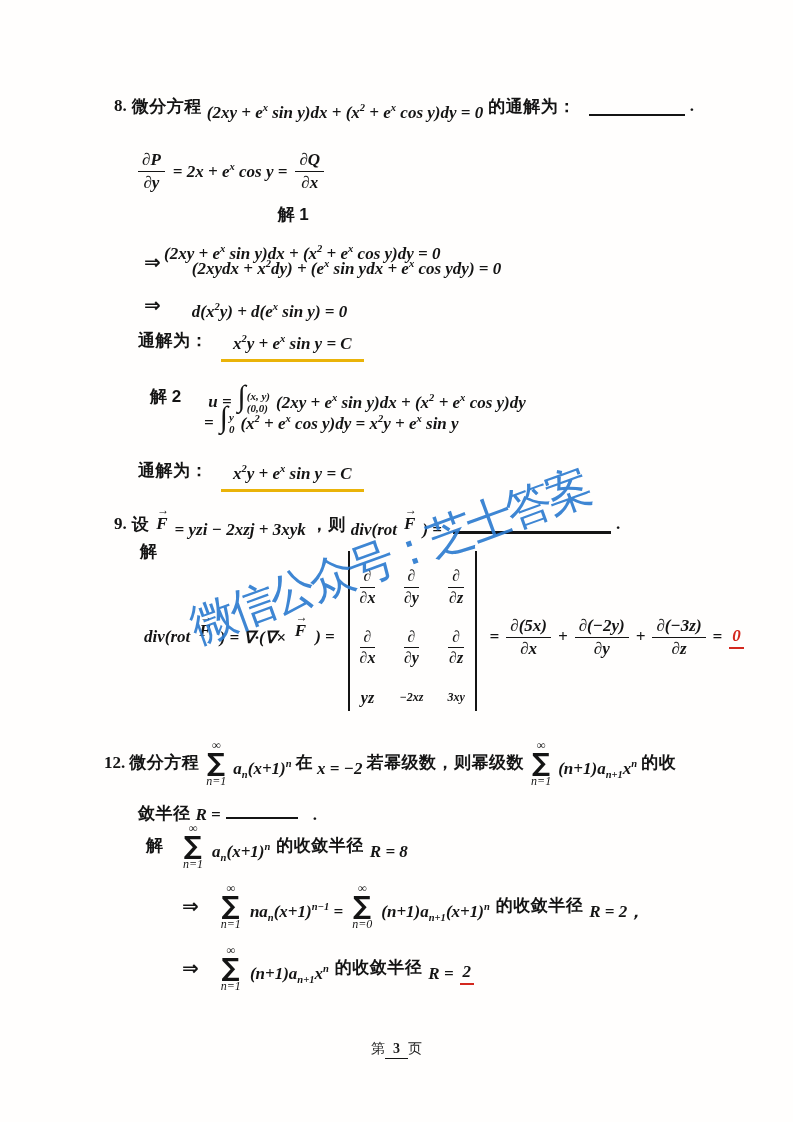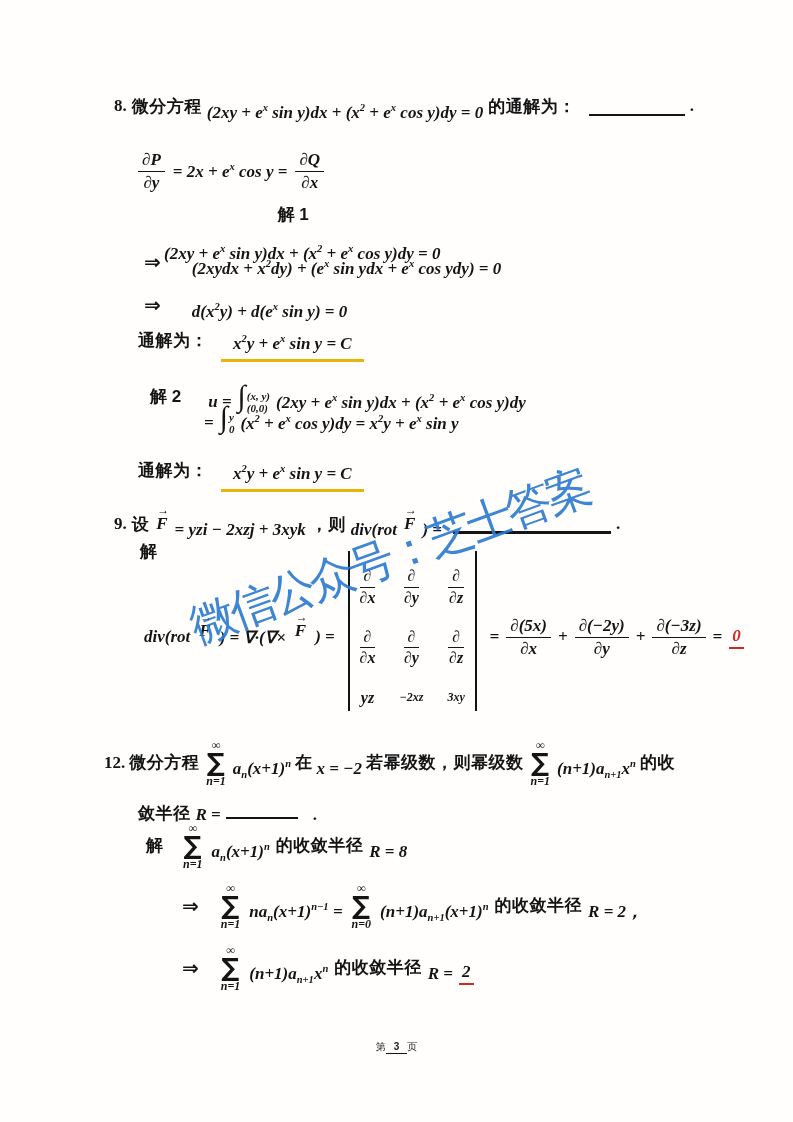--- a/index.html
+++ b/index.html
@@ -16,21 +16,21 @@
   .label { font-family:"Liberation Sans", sans-serif; font-weight:700; font-size:17px; }
   .arrow { font-family:"DejaVu Sans", sans-serif; font-weight:700; font-size:20px; }
   
   .frac { display:inline-flex; flex-direction:column; align-items:center; line-height:1.15; vertical-align:middle; }
   .frac .num { border-bottom:1.8px solid #141414; padding:0 4px 1px; }
   .frac .den { padding-top:1px; }
   
   .sum { display:inline-flex; flex-direction:column; align-items:center; line-height:1; margin:0 3px; }
   .sum .s-top { font-size:12px; font-weight:700; font-family:"Liberation Serif",serif; }
   .sum .s-sig { font-size:25px; font-weight:700; font-family:"DejaVu Sans",sans-serif; line-height:0.95; }
-  .sum .s-bot { font-size:12px; font-weight:700; font-style:italic; font-family:"Liberation Serif",serif; }
+  .sum .s-bot { font-size:12px; font-weight:400; font-style:italic; font-family:"Liberation Serif",serif; }
   
   .int { display:inline-flex; align-items:center; margin:0 1px; }
   .int .ig { font-size:30px; font-weight:400; line-height:1; font-family:"Liberation Serif",serif; }
   .int .il { display:inline-flex; flex-direction:column; justify-content:flex-end; height:36px; font-size:11px; font-weight:700; font-style:italic; margin-left:1px; }
   
   .vec { position:relative; display:inline-block; margin:0 2px; }
   .vec .arr { position:absolute; top:-11px; left:1px; font-size:12px; font-style:normal; font-weight:700; }
   
   .blank { display:inline-block; height:17px; border-bottom:2.5px solid #141414; align-self:center; }
   .ansline-red { border-bottom:3px solid #eab308; padding:2px 12px 5px; }
@@ -43,21 +43,21 @@
               padding:4px 10px; align-items:center; justify-items:center; }
   
   .watermark {
     position:absolute; left:192px; top:598px; z-index:20; pointer-events:none;
     transform:rotate(-20deg); transform-origin:0 50%;
     font-family:"DejaVu Sans", sans-serif; font-size:46px; letter-spacing:-4px;
     color:#2e7cd0; opacity:0.92; white-space:nowrap;
   }
   
   .footer { position:absolute; left:0; right:0; top:1040px; text-align:center;
-            font-family:Liberation Sans, sans-serif; font-size:10px; color:#1c1c1c; }
+            font-family:Liberation Serif, serif; font-size:14px; color:#1c1c1c; }
   .footer .pg { display:inline-block; border-bottom:1.8px solid #141414; padding:0 8px 1px; font-weight:700; }
 </style>
 </head>
 <body>
 
 <div class="page">
 
   <div class="row" style="left:114px; top:90px;">
     <span class="pnum">8.</span>
     <span class="cn">微分方程</span>

